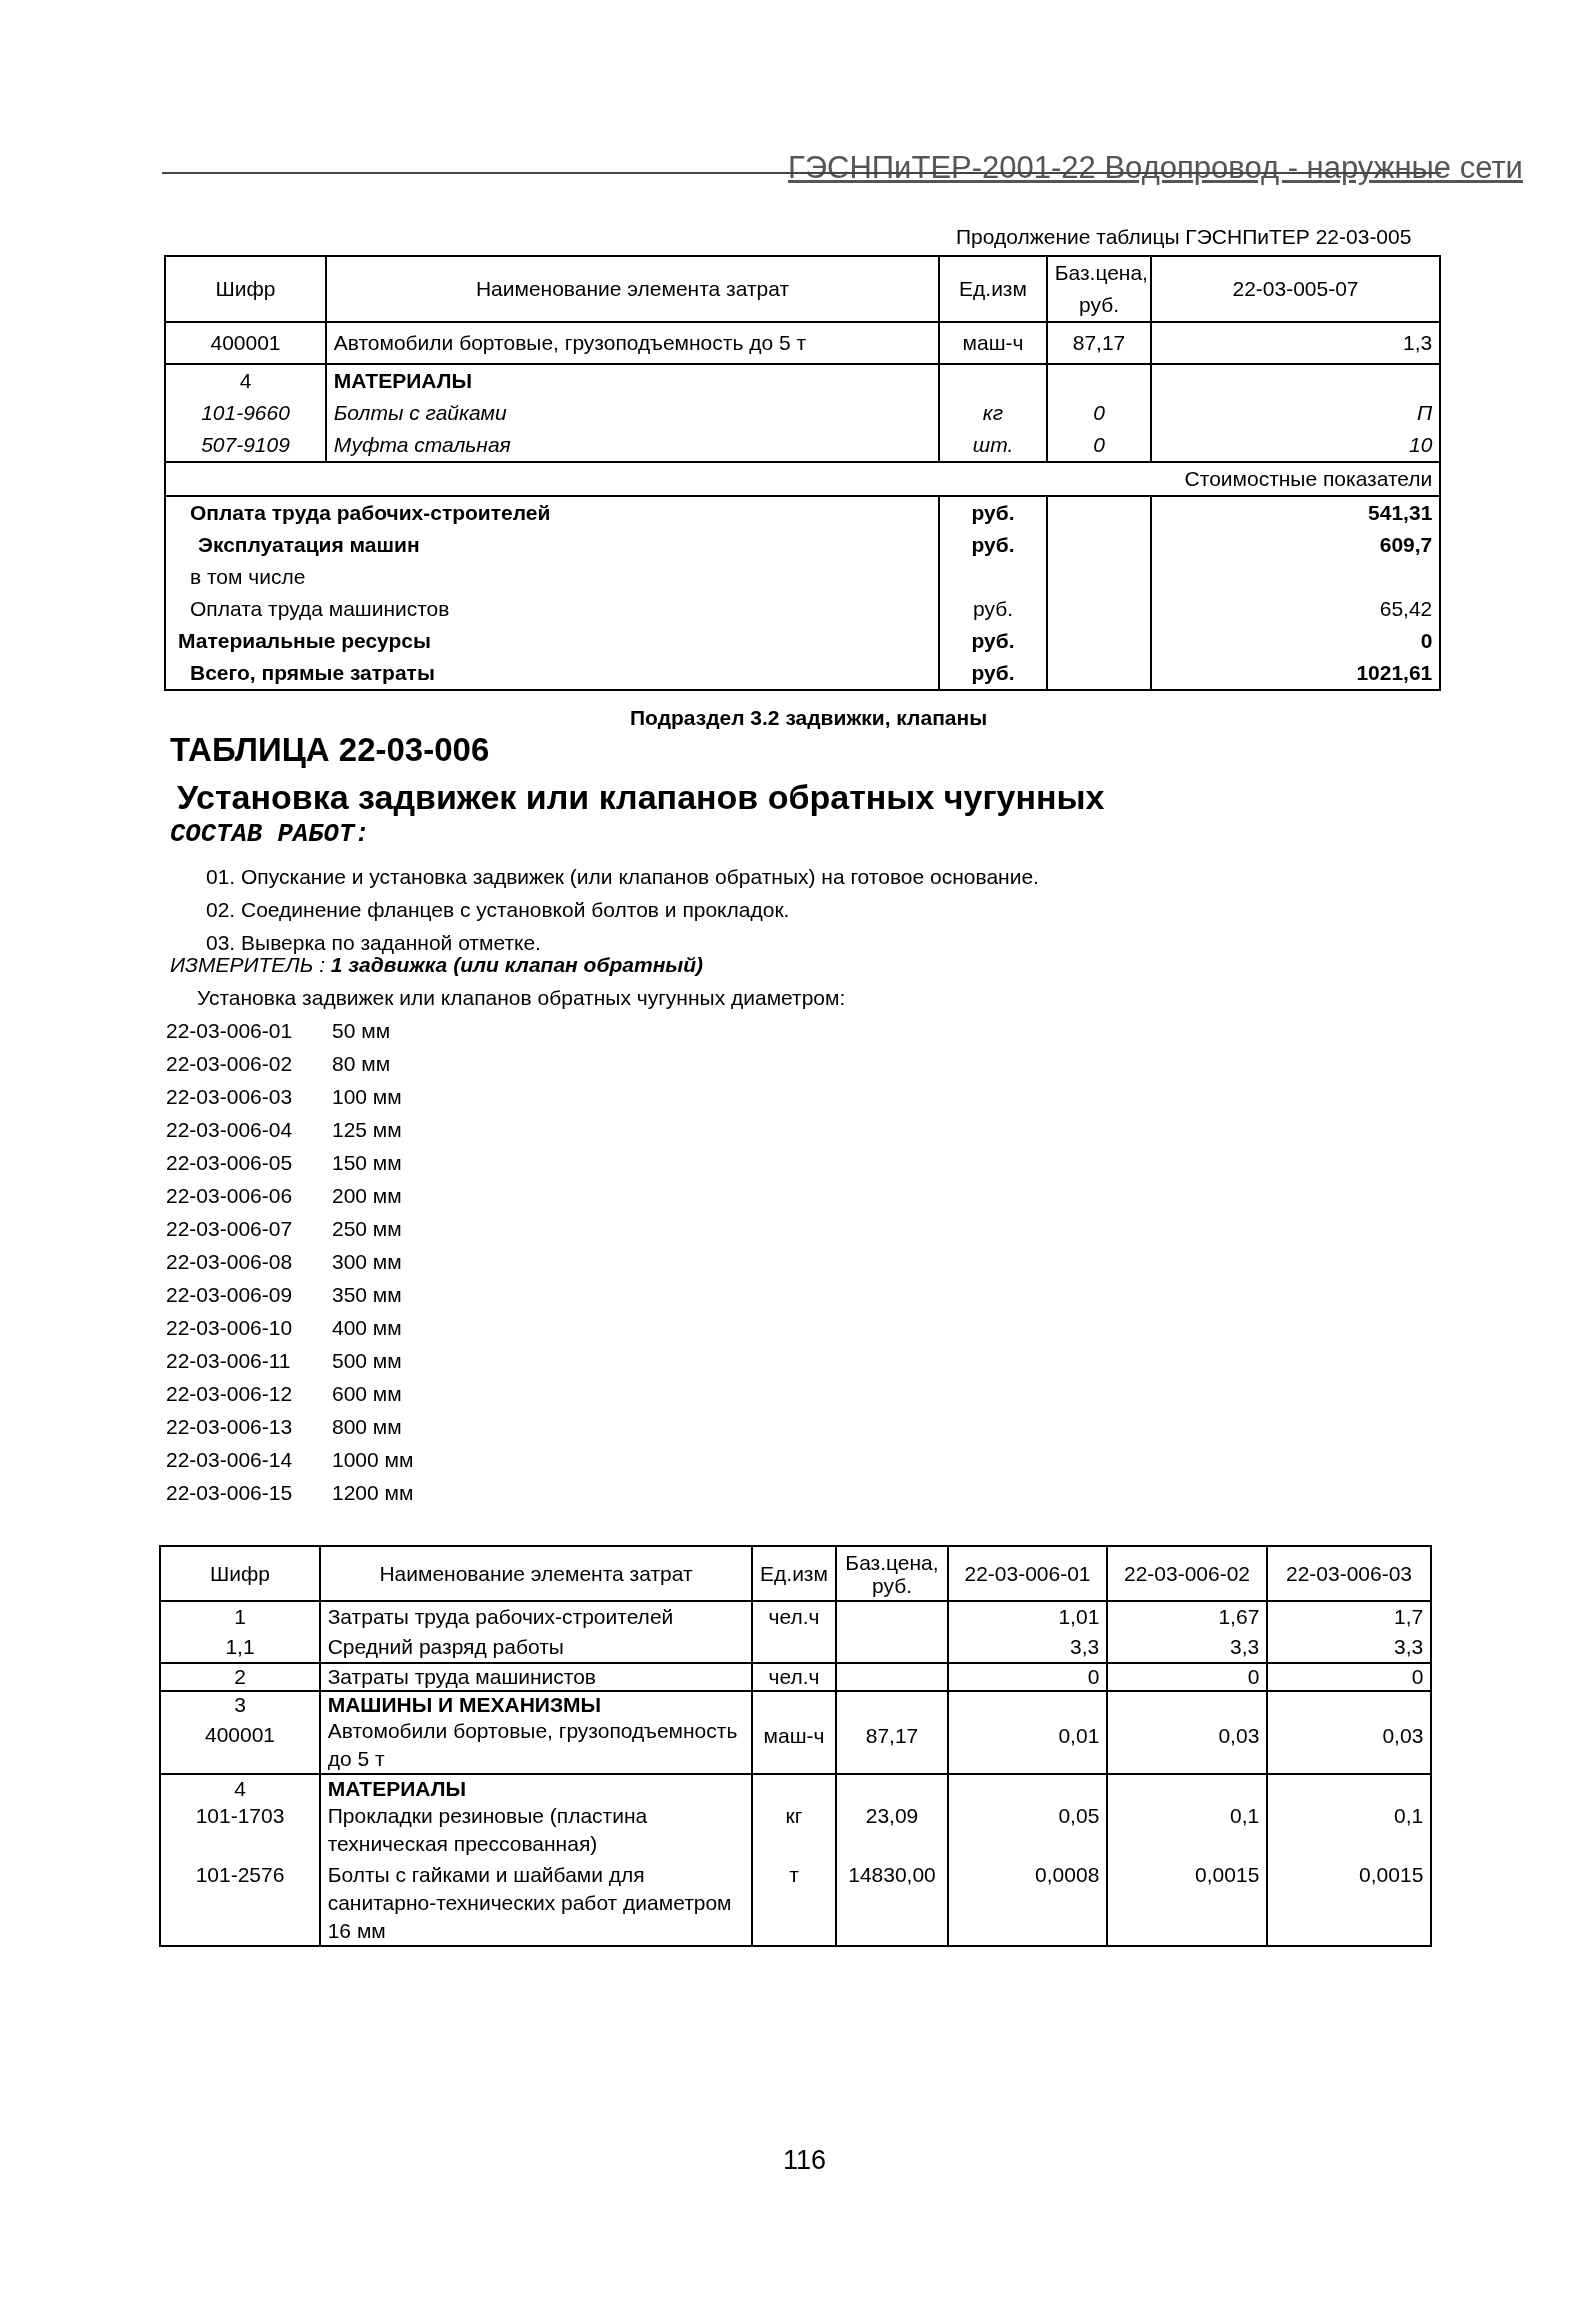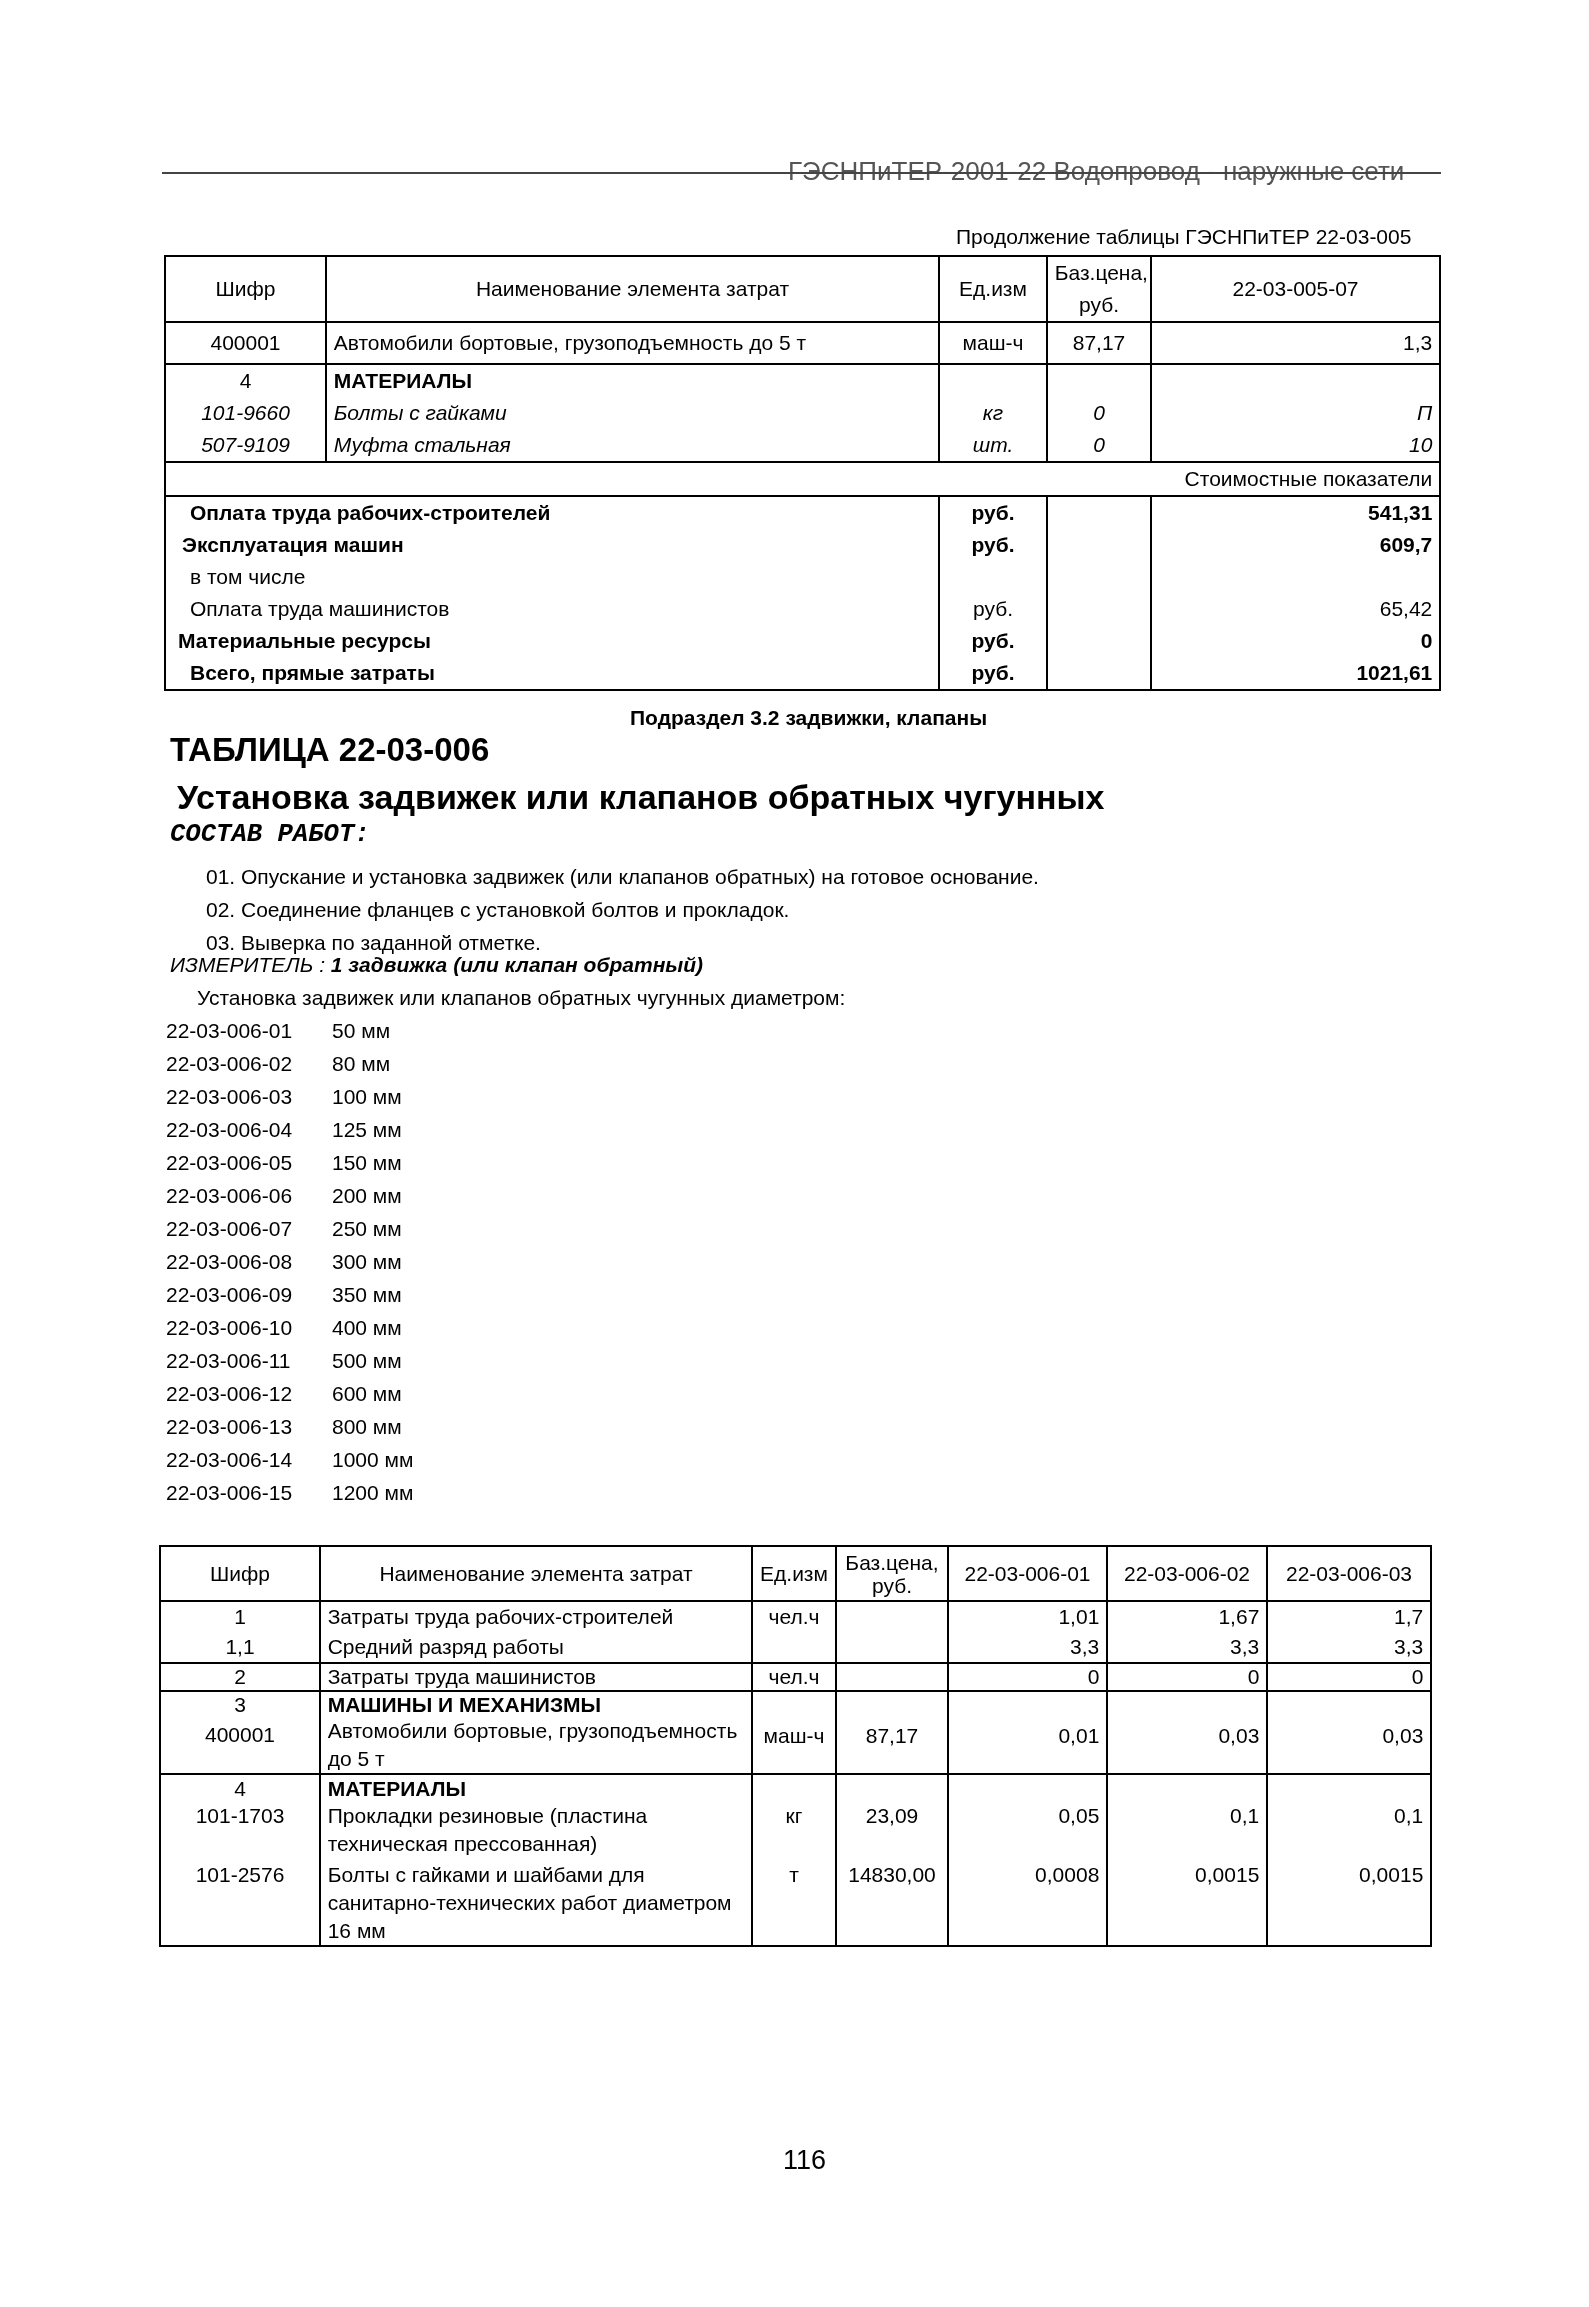--- a/index.html
+++ b/index.html
@@ -1,20 +1,20 @@
 <!DOCTYPE html>
 <html style="font-size:10.8px"><head>
 <meta charset="utf-8">
 <style>
   html, body { margin: 0; padding: 0; background: #ffffff; }
   body { width: 1590px; height: 2307px; position: relative; overflow: hidden;
          font-family: "Liberation Sans", sans-serif; color: #000; }
   .abs { position: absolute; }
-  .running-header { left: 788px; top: 156px; font-size: 26px; color: #555; letter-spacing: 0px;
-                    font-family: "Liberation Sans", sans-serif; white-space: nowrap; }
+  .running-header { left: 788px; top: 150px; font-size: 31px; color: #555; letter-spacing: 0px;
+                    font-family: "Liberation Sans", sans-serif; white-space: nowrap; text-decoration: underline; }
   .header-rule { left: 162px; top: 172px; width: 1279px; height: 2px; background: #444; }
   .cont-title { left: 956px; top: 225px; font-size: 21px; white-space: nowrap; }
 
   table.grid { position: absolute; border-collapse: collapse; table-layout: fixed; }
   table.grid td { padding: 0 6.7px; font-size: 21px; line-height: 32px; vertical-align: top; }
   .c { text-align: center; }
   .r { text-align: right; }
   .l { text-align: left; }
   .b { font-weight: bold; }
   .i { font-style: italic; }
@@ -101,21 +101,21 @@
   <tr>
     <td colspan="5" class="r bl bb br">Стоимостные показатели</td>
   </tr>
   <tr>
     <td colspan="2" class="l b bl br" style="padding-left:24px">Оплата труда рабочих-строителей</td>
     <td class="c b br">руб.</td>
     <td class="br"></td>
     <td class="r b br">541,31</td>
   </tr>
   <tr>
-    <td colspan="2" class="l b bl br" style="padding-left:16px">Эксплуатация машин</td>
+    <td colspan="2" class="l b bl br" style="padding-left:32px">Эксплуатация машин</td>
     <td class="c b br">руб.</td>
     <td class="br"></td>
     <td class="r b br">609,7</td>
   </tr>
   <tr>
     <td colspan="2" class="l bl br" style="padding-left:24px">в том числе</td>
     <td class="c br"></td>
     <td class="br"></td>
     <td class="r br"></td>
   </tr>

